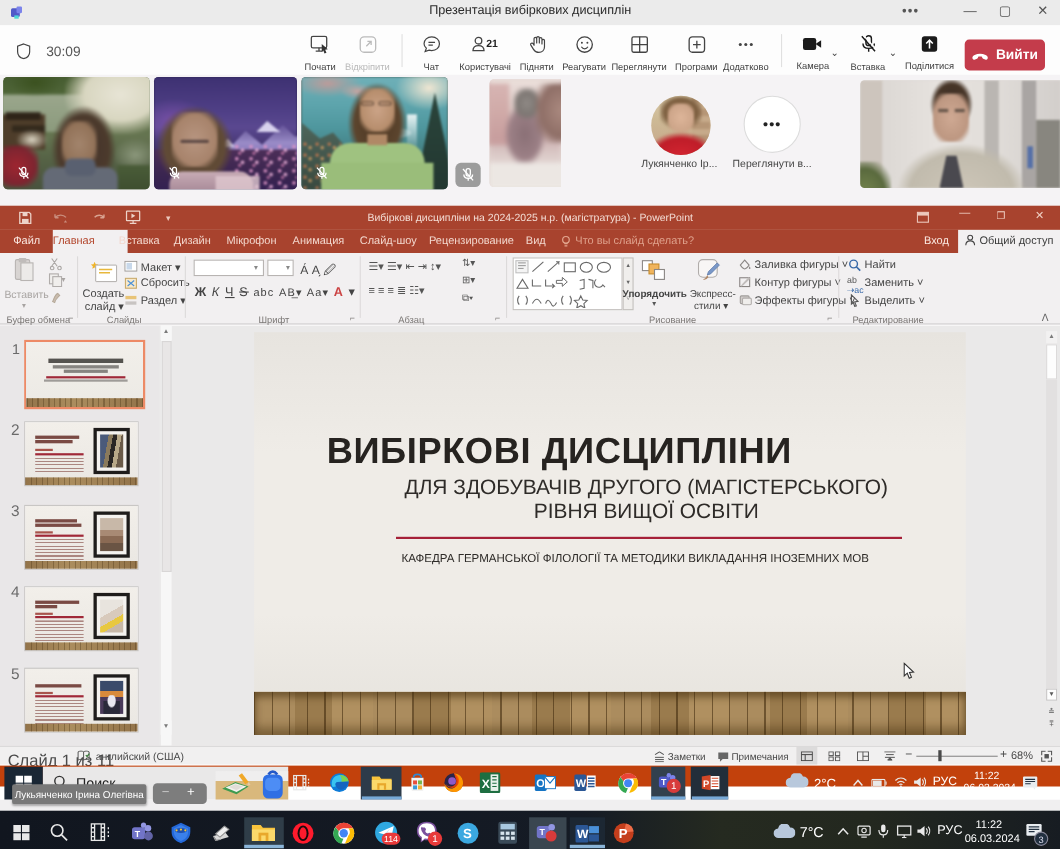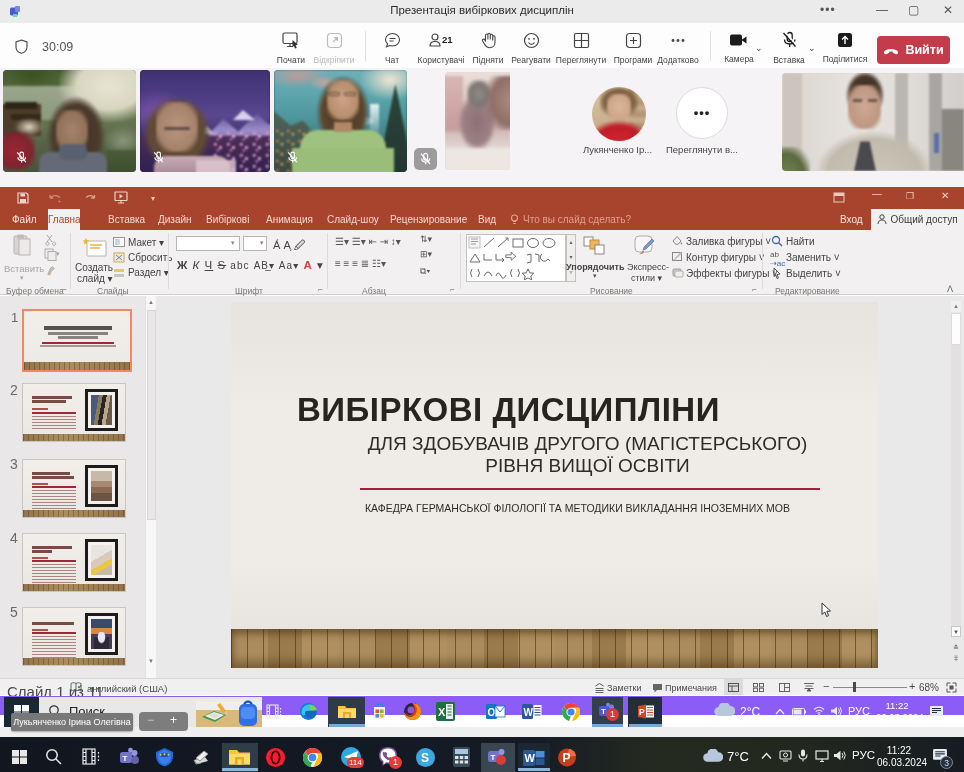--- a/index.html
+++ b/index.html
@@ -34,21 +34,21 @@
   #content { left:0; top:296px; width:964px; height:382px; background:#eae9e9; }
   #panel { position:absolute; left:0; top:0; width:145px; height:382px; background:#e9e7e8; }
   .thumb { position:absolute; background:#f6f4f0; box-shadow:0 0 0 1px #c8c6c4; }
   .snum { position:absolute; font-size:12px; color:#6a6a6a; }
   #pscroll { position:absolute; left:145px; top:0; width:11px; height:382px; background:#f7f7f7; border-left:1px solid #e3e1e1; }
   #slide { position:absolute; left:231px; top:6px; width:647px; height:366px; background:linear-gradient(180deg,#e7e4df 0%,#efece7 30%,#efece7 70%,#e5e2dc 100%); }
   #sscroll { position:absolute; left:951px; top:0px; width:10px; height:382px; }
   
   #status { left:0; top:678px; width:964px; height:17px; background:#f1f0f0; border-top:1px solid #d9d7d8; font-size:10.5px; color:#4a4a4a; }
   
-  #tb1 { left:0; top:696px; width:964px; height:19px; background:#8b5cf6; }
+  #tb1 { left:0; top:696px; width:964px; height:19px; background:#c2410c; }
   #gap { left:0; top:727px; width:964px; height:10px; background:#f0eff0; }
   #tb2 { left:0; top:737px; width:964px; height:35px; background:linear-gradient(90deg,#11161f 0%,#151b25 55%,#252a20 68%,#23281f 82%,#171c22 100%); }
   .tray { color:#fff; font-size:11px; position:absolute; }
 </style>
 </head>
 <body>
 
 <div id="topbar" class="abs">
   <svg class="abs" style="left:10px;top:5px" width="13" height="13" viewBox="0 0 13 13">
       <rect x="0" y="2.5" width="8" height="8" rx="1.5" fill="#5059c9"></rect>
@@ -320,35 +320,36 @@
     </svg>
   <svg class="abs" style="left:84px;top:7px" width="12" height="9" viewBox="0 0 12 9">
       <path d="M10.5 4 C8.5 1 4.5 1 2 3.6 M10.5 4 V1 M10.5 4 H7.2" stroke="#d9a391" stroke-width="1.3" fill="none"></path>
     </svg>
   <svg class="abs" style="left:114px;top:4px" width="14" height="13" viewBox="0 0 14 13">
       <rect x="1" y="1" width="12" height="8.5" rx="0.5" fill="none" stroke="#edd3c9" stroke-width="1.2"></rect>
       <path d="M5.5 3 L9 5.2 L5.5 7.4 Z" fill="#edd3c9"></path>
       <path d="M7 10 V11.5 M4 12 H10" stroke="#edd3c9" stroke-width="1.1"></path>
     </svg>
   <div class="abs" style="left:151px;top:7px;color:#ecc8bc;font-size:8px">▾</div>
+  <div class="abs" style="width:100%;text-align:center;top:6px;color:#f4ded6;font-size:9.5px">Вибіркові дисципліни на 2024-2025 н.р. (магістратура) - PowerPoint</div>
   <svg class="abs" style="left:833px;top:5px" width="12" height="11" viewBox="0 0 12 11">
       <rect x="1" y="1" width="10" height="9" fill="none" stroke="#ecc8bc" stroke-width="1"></rect>
       <rect x="1" y="1" width="10" height="3" fill="#ecc8bc"></rect>
     </svg>
   <div class="abs" style="left:872px;top:1px;color:#f0d0c4;font-size:10px">—</div>
   <div class="abs" style="left:906px;top:4px;color:#f0d0c4;font-size:9px">❐</div>
   <div class="abs" style="left:941px;top:3px;color:#f0d0c4;font-size:10px">✕</div>
 </div>
 
 <div id="pptabs" class="abs">
   <div class="pptab" style="left:12px;color:#fbe9e2">Файл</div>
-  <div class="pptab" style="left:48px;width:32px;background:#f2f0f1;color:#b2442a;text-align:left">Главная</div>
+  <div class="pptab" style="left:48px;width:68px;background:#f2f0f1;color:#b2442a;text-align:left">Главная</div>
   <div class="pptab" style="left:108px">Вставка</div>
   <div class="pptab" style="left:158px">Дизайн</div>
-  <div class="pptab" style="left:206px">Вибіркові</div>
+  <div class="pptab" style="left:206px">Мікрофон</div>
   <div class="pptab" style="left:266px">Анимация</div>
   <div class="pptab" style="left:327px">Слайд-шоу</div>
   <div class="pptab" style="left:390px">Рецензирование</div>
   <div class="pptab" style="left:478px">Вид</div>
   <svg class="abs" style="left:510px;top:5px" width="9" height="13" viewBox="0 0 9 13">
       <circle cx="4.5" cy="4" r="3" fill="none" stroke="#e3a68f" stroke-width="1.1"></circle>
       <path d="M3 7.5 h3 M3.2 9.5 h2.6" stroke="#e3a68f" stroke-width="1.1"></path>
     </svg>
     <div class="pptab" style="left:523px;color:#dfa18c">Что вы слайд сделать?</div>
   <div class="pptab" style="left:840px;color:#fbe9e2">Вход</div>

